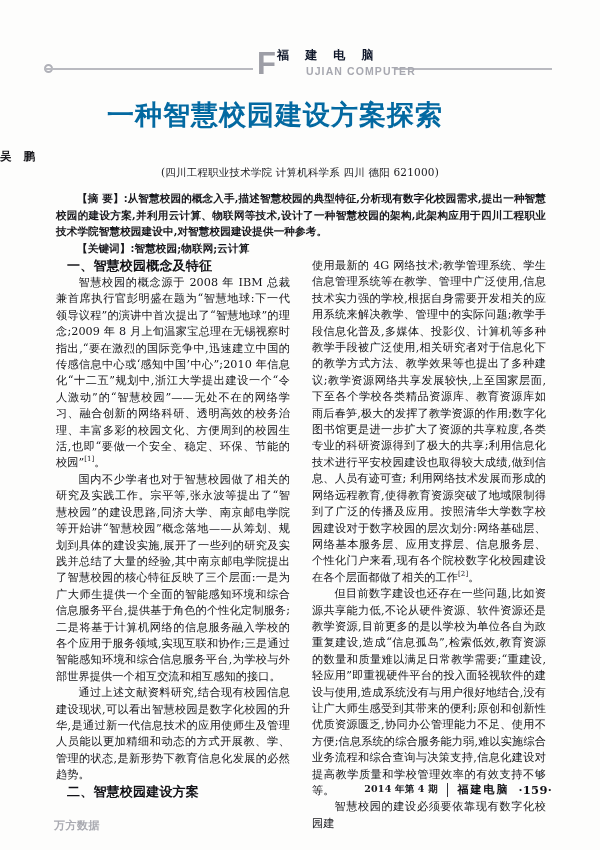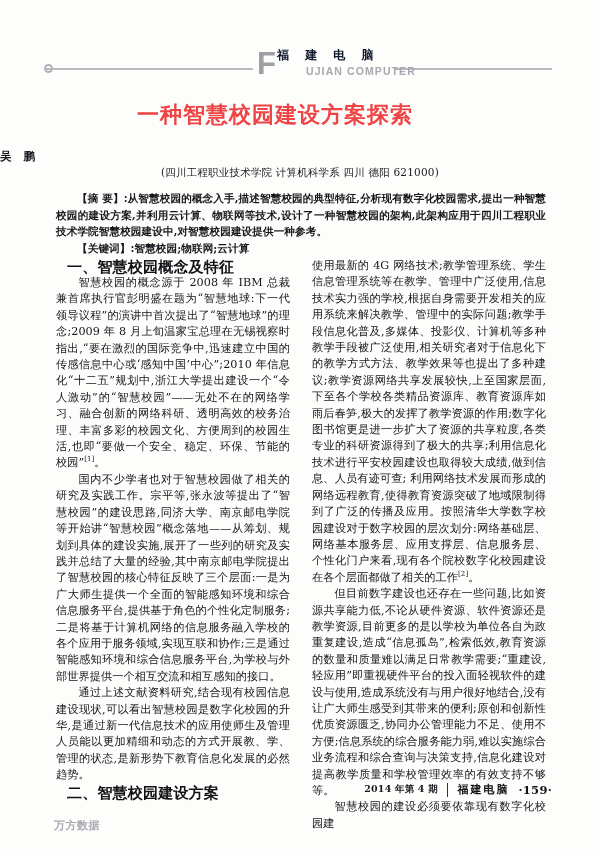--- a/index.html
+++ b/index.html
@@ -99,24 +99,24 @@
 
   
   .title {
     position: absolute;
     left: 0;
     top: 100px;
     width: 550px;
     text-align: center;
     font-family: "DejaVu Sans", sans-serif;
     font-weight: 700;
-    font-size: 22px;
+    font-size: 27px;
     line-height: 30px;
     letter-spacing: 1px;
-    color: #ef4444;
+    color: #0369a1;
   }
   .author {
     position: absolute;
     left: 0;
     top: 148px;
     width: 600px;
     font-family: "DejaVu Serif", serif;
     font-weight: 700;
     font-size: 11.5px;
     line-height: 16px;
@@ -186,23 +186,23 @@
     font-size: 11.2px;
     line-height: 16.4px;
     text-align: justify;
     text-justify: inter-character;
     text-indent: 22.4px;
     letter-spacing: 0.05px;
     color: #15151a;
   }
   .sec-head {
     margin: 0;
-    font-family: Liberation Sans, sans-serif;
-    font-weight: 700;
-    font-size: 15px;
+    font-family: Liberation Mono, monospace;
+    font-weight: 700;
+    font-size: 13px;
     line-height: 17px;
     text-indent: 11px;
     letter-spacing: 0.2px;
     color: #111116;
   }
   .body-p.no-indent { text-indent: 0; }
   sup.ref {
     font-size: 7px;
     vertical-align: super;
     line-height: 0;

